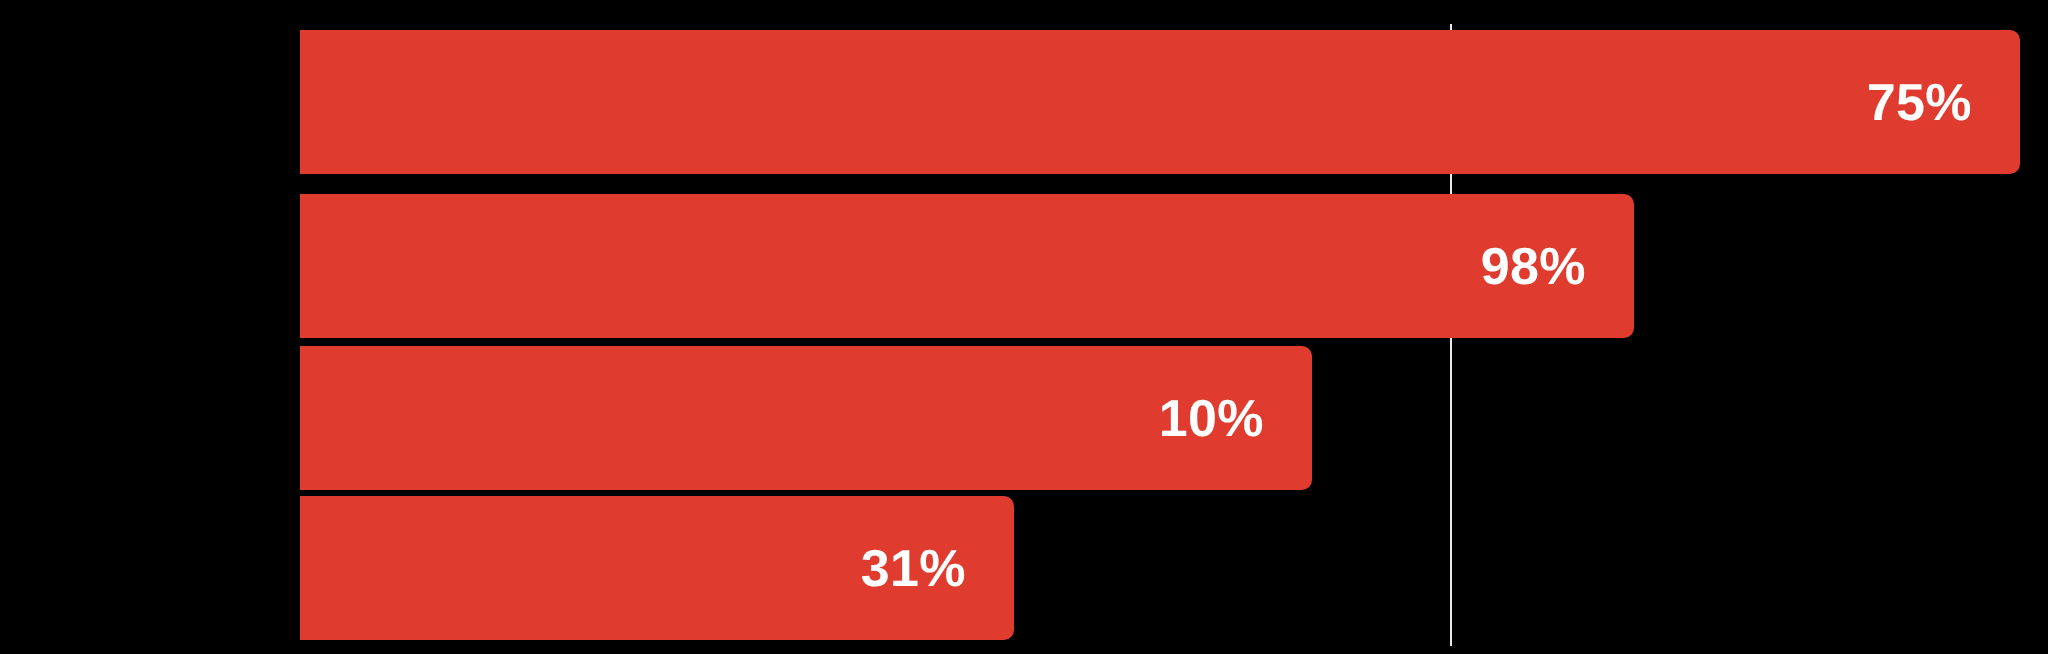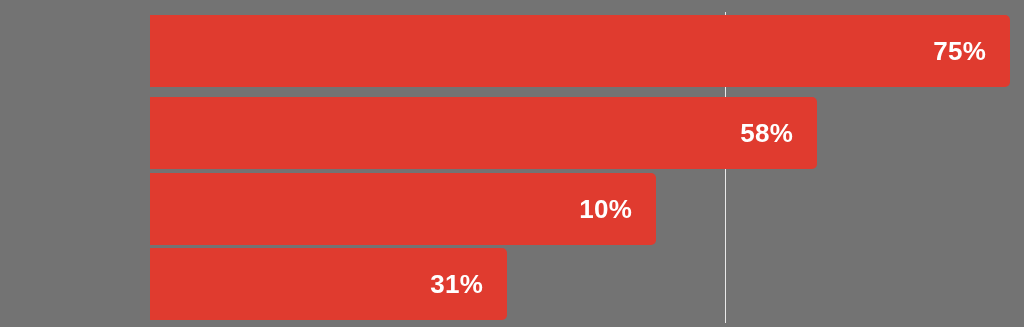--- a/index.html
+++ b/index.html
@@ -10,21 +10,21 @@
   body {
     width: 1024px;
     height: 327px;
     font-family: "Liberation Sans", sans-serif;
     overflow: hidden;
   }
   #chart-root {
     position: relative;
     width: 1024px;
     height: 327px;
-    background: #737373;
+    background: #000000;
   }
   
   #plot-area {
     position: absolute;
     left: 150px;
     top: 0;
     right: 0;
     bottom: 0;
   }
   .gridline {
@@ -83,21 +83,21 @@
       <div class="bar-row r0">
 
         <div class="bar" style="width:860px;">
           <span class="bar-value">75%</span>
         </div>
       </div>
 
       <div class="bar-row r1">
 
         <div class="bar" style="width:667px;">
-          <span class="bar-value">58%</span>
+          <span class="bar-value">98%</span>
         </div>
       </div>
 
       <div class="bar-row r2">
 
         <div class="bar" style="width:506px;">
           <span class="bar-value">10%</span>
         </div>
       </div>
 

